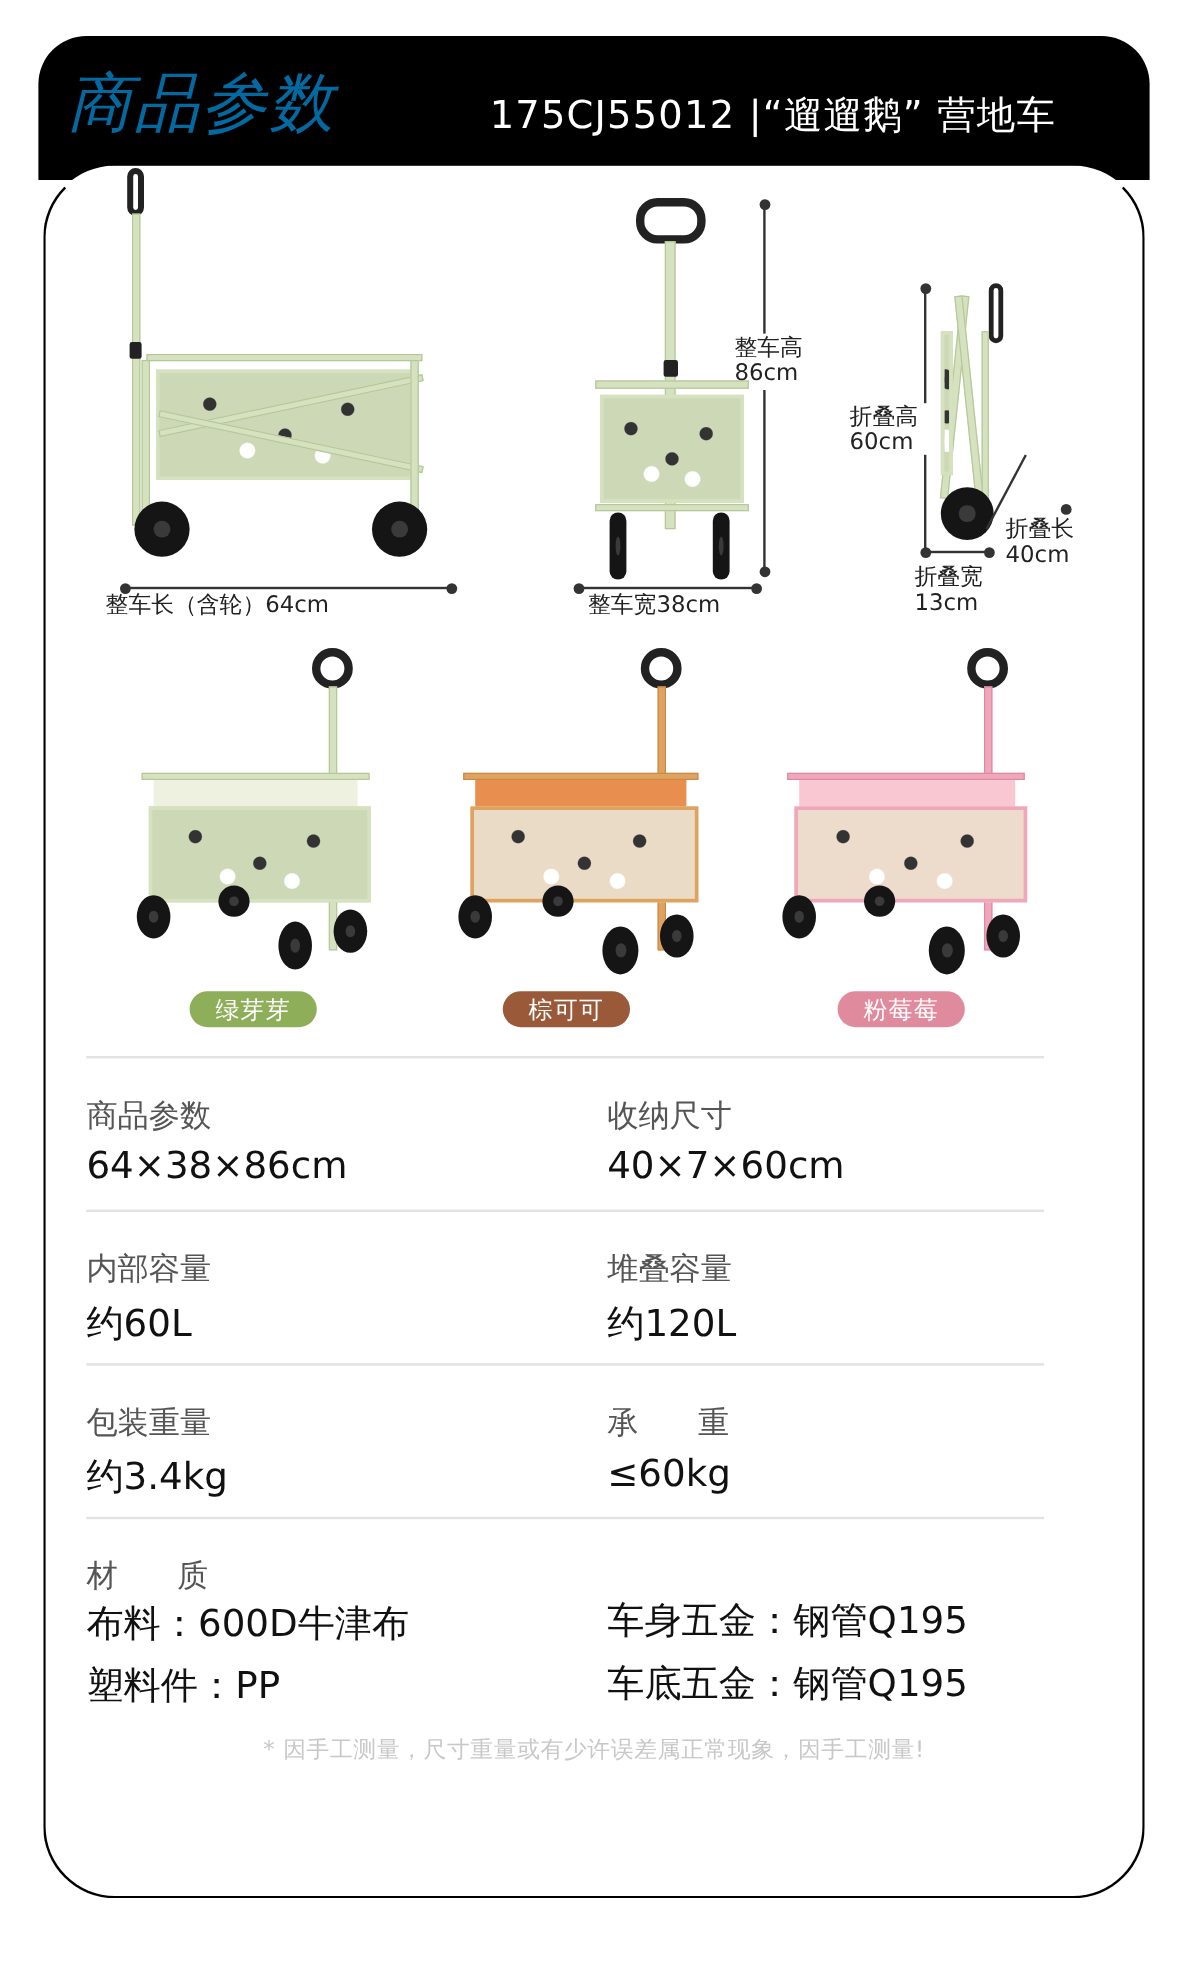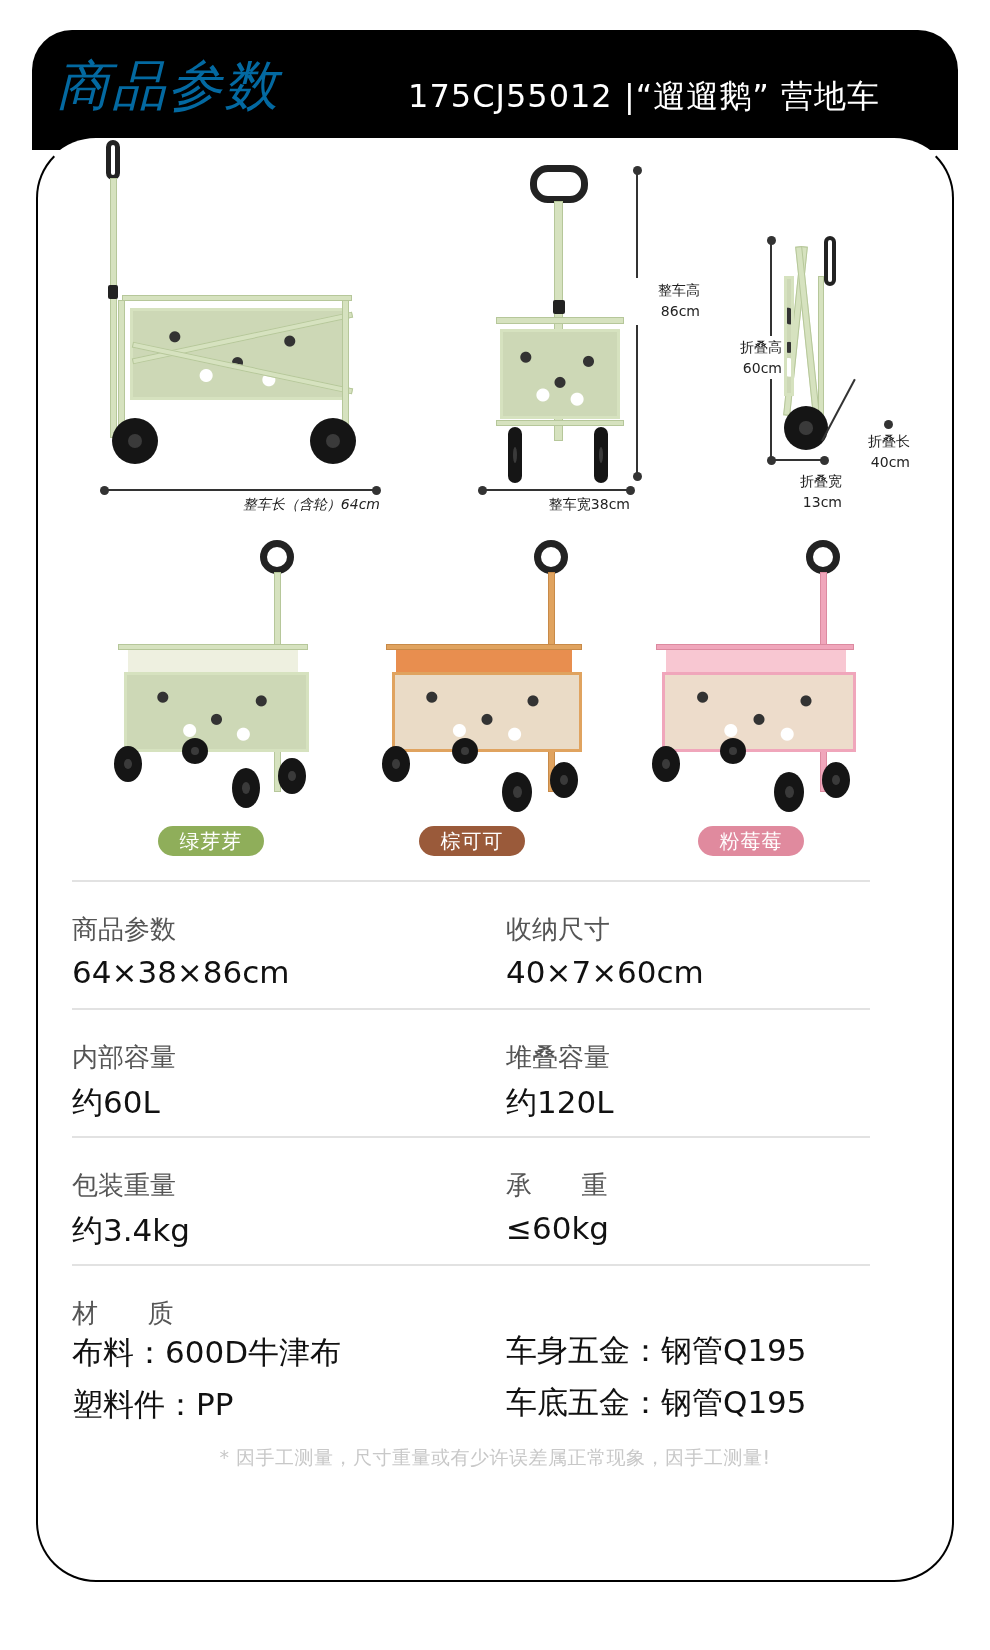--- a/index.html
+++ b/index.html
@@ -36,21 +36,21 @@
       radial-gradient(circle at 65% 80%, #fff 0 6px, transparent 7px),
       #cdd8b6;
     border: 3px solid #d6e2bf; }
   .wheel { position: absolute; background: #151515; border-radius: 50%; }
   .wheel::after { content:""; position:absolute; left:35%; top:35%; width:30%; height:30%; border-radius:50%; background:#3a3a3a; }
   .joint { position: absolute; width: 10px; height: 14px; background: #222; border-radius: 2px; }
 
   .dimline-h { position: absolute; height: 2px; background: #333; }
   .dimline-v { position: absolute; width: 2px; background: #333; }
   .dot { position: absolute; width: 9px; height: 9px; border-radius: 50%; background: #333; }
-  .dimlabel { position: absolute; font-size: 14px; color: #222; text-align: right; line-height: 22px; white-space: nowrap; }
+  .dimlabel { position: absolute; font-size: 19px; color: #222; text-align: left; line-height: 22px; white-space: nowrap; }
   .pill {
     position: absolute; height: 30px; border-radius: 15px; color: #fff;
     font-size: 20px; text-align: center; line-height: 30px; width: 106px; letter-spacing: 1px;
   }
 
   .specs { position: absolute; left: 72px; top: 880px; width: 798px; }
   .rule { height: 2px; background: #e2e2e2; width: 798px; }
   .row { position: relative; height: 126px; }
   .cell { position: absolute; top: 0; width: 400px; }
   .cell.left { left: 0; }
@@ -86,21 +86,21 @@
     <div class="tube" style="left:30px;top:195px;width:225px;height:6px;transform:rotate(-12deg);"></div>
     <div class="tube" style="left:30px;top:225px;width:225px;height:6px;transform:rotate(12deg);"></div>
     <div class="tube" style="left:18px;top:160px;width:7px;height:140px;"></div>
     <div class="tube" style="left:242px;top:160px;width:7px;height:140px;"></div>
     <div class="wheel" style="left:12px;top:278px;width:46px;height:46px;"></div>
     <div class="wheel" style="left:210px;top:278px;width:46px;height:46px;"></div>
   </div>
   <div class="dot" style="left:100px;top:486px;"></div>
   <div class="dimline-h" style="left:104px;top:489px;width:272px;"></div>
   <div class="dot" style="left:372px;top:486px;"></div>
-  <div class="dimlabel" style="left:100px;top:493px;width:280px;font-style:italic;">整车长（含轮）64cm</div>
+  <div class="dimlabel" style="left:88px;top:493px;width:280px;">整车长（含轮）64cm</div>
 
   <div class="cart" style="left:490px;top:165px;width:140px;height:320px;">
     <div class="handle" style="left:40px;top:0;width:58px;height:38px;"></div>
     <div class="tube" style="left:64px;top:36px;width:9px;height:240px;"></div>
     <div class="joint" style="left:63px;top:135px;width:12px;"></div>
     <div class="tube" style="left:6px;top:152px;width:128px;height:7px;"></div>
     <div class="bin" style="left:10px;top:164px;width:120px;height:90px;"></div>
     <div class="tube" style="left:6px;top:255px;width:128px;height:6px;"></div>
     <div class="wheel" style="left:18px;top:262px;width:14px;height:56px;border-radius:7px;"></div>
     <div class="wheel" style="left:104px;top:262px;width:14px;height:56px;border-radius:7px;"></div>

